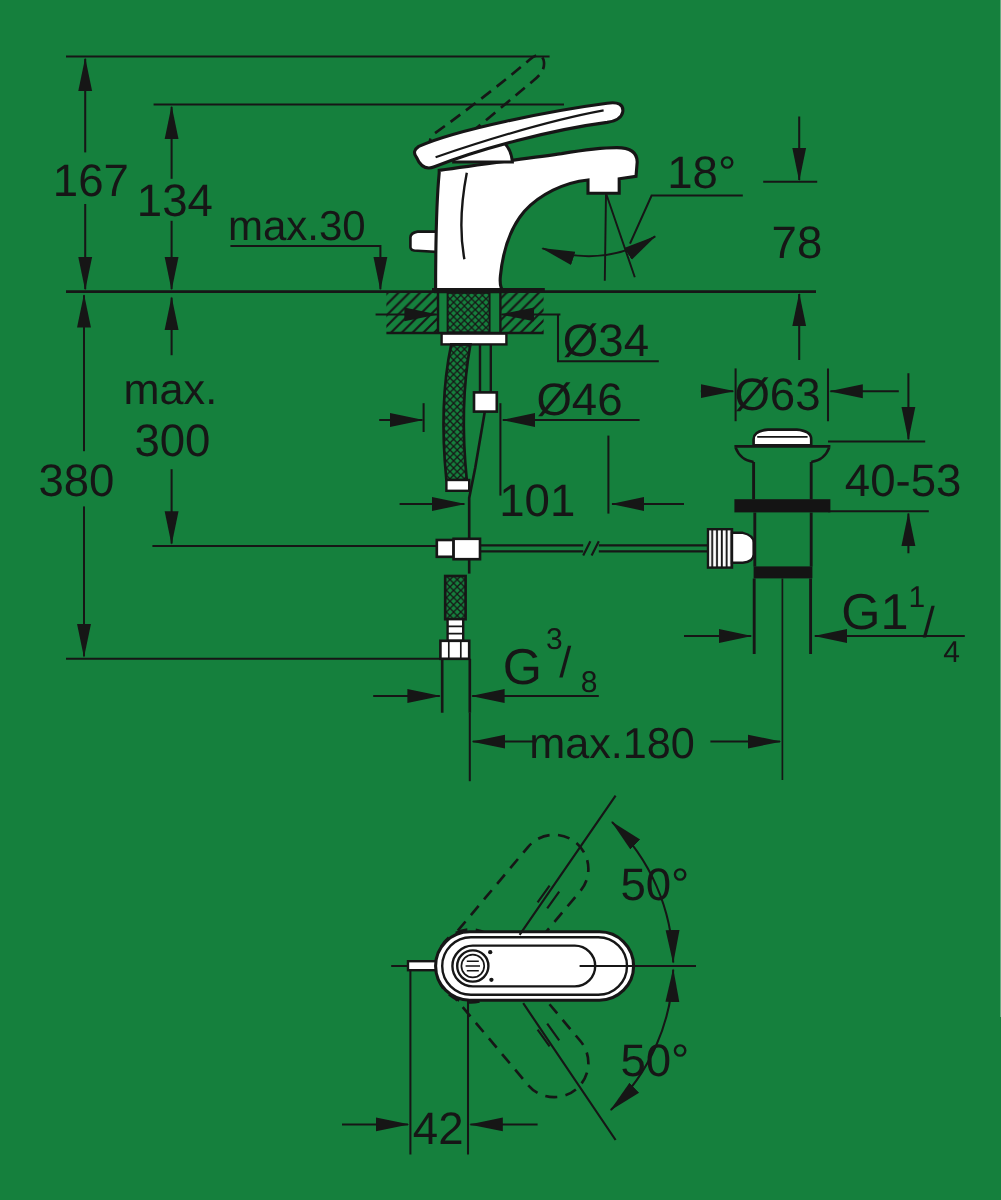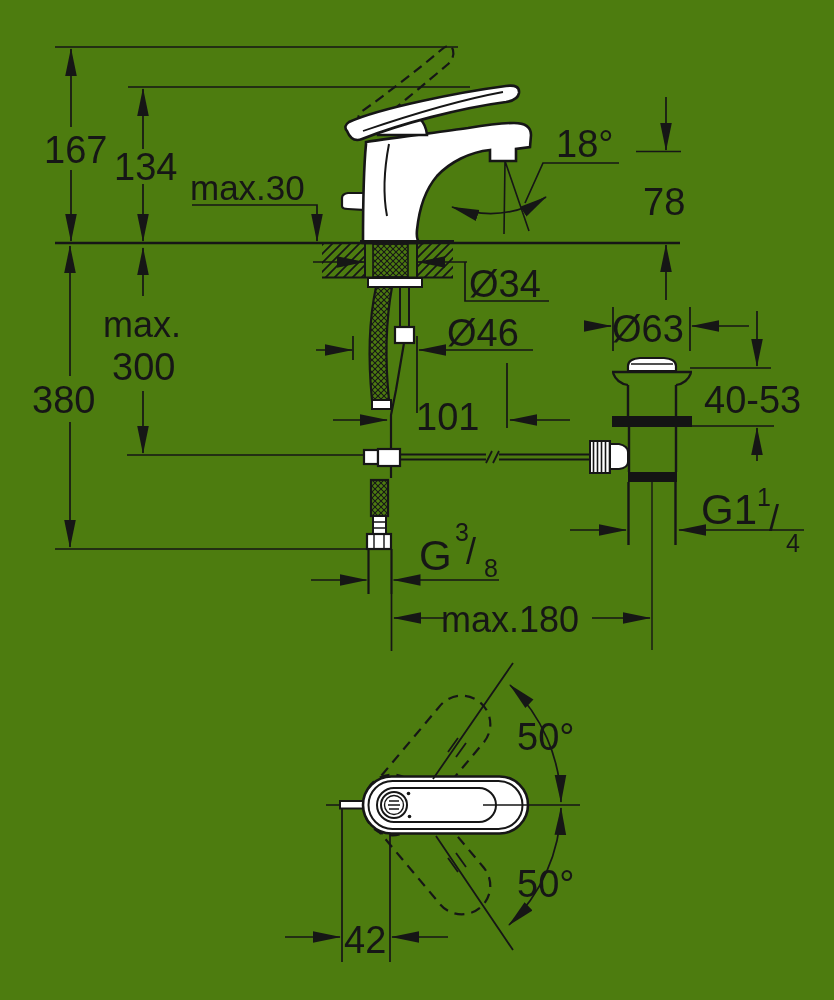--- a/index.html
+++ b/index.html
@@ -1,16 +1,16 @@
 <!DOCTYPE html>
 <html><head>
 <meta charset="utf-8">
 <style>
   html,body{margin:0;padding:0;background:#ffffff;}
-  .stage{position:relative;width:834px;height:1000px;background:#4d7c0f;overflow:hidden;
+  .stage{position:relative;width:834px;height:1000px;background:#15803d;overflow:hidden;
          font-family:"Liberation Sans", sans-serif;}
   svg text{fill:#161616;font-family:"Liberation Sans", sans-serif;}
   .dimtxt{font-size:38px;}
   .dimtxt-sm{font-size:35px;}
   .dimtxt-med{font-size:36px;}
   .gmain{font-size:42px;}
   .gsupsub{font-size:25px;}
   .gslash{font-size:36px;}
 </style>
 </head>

